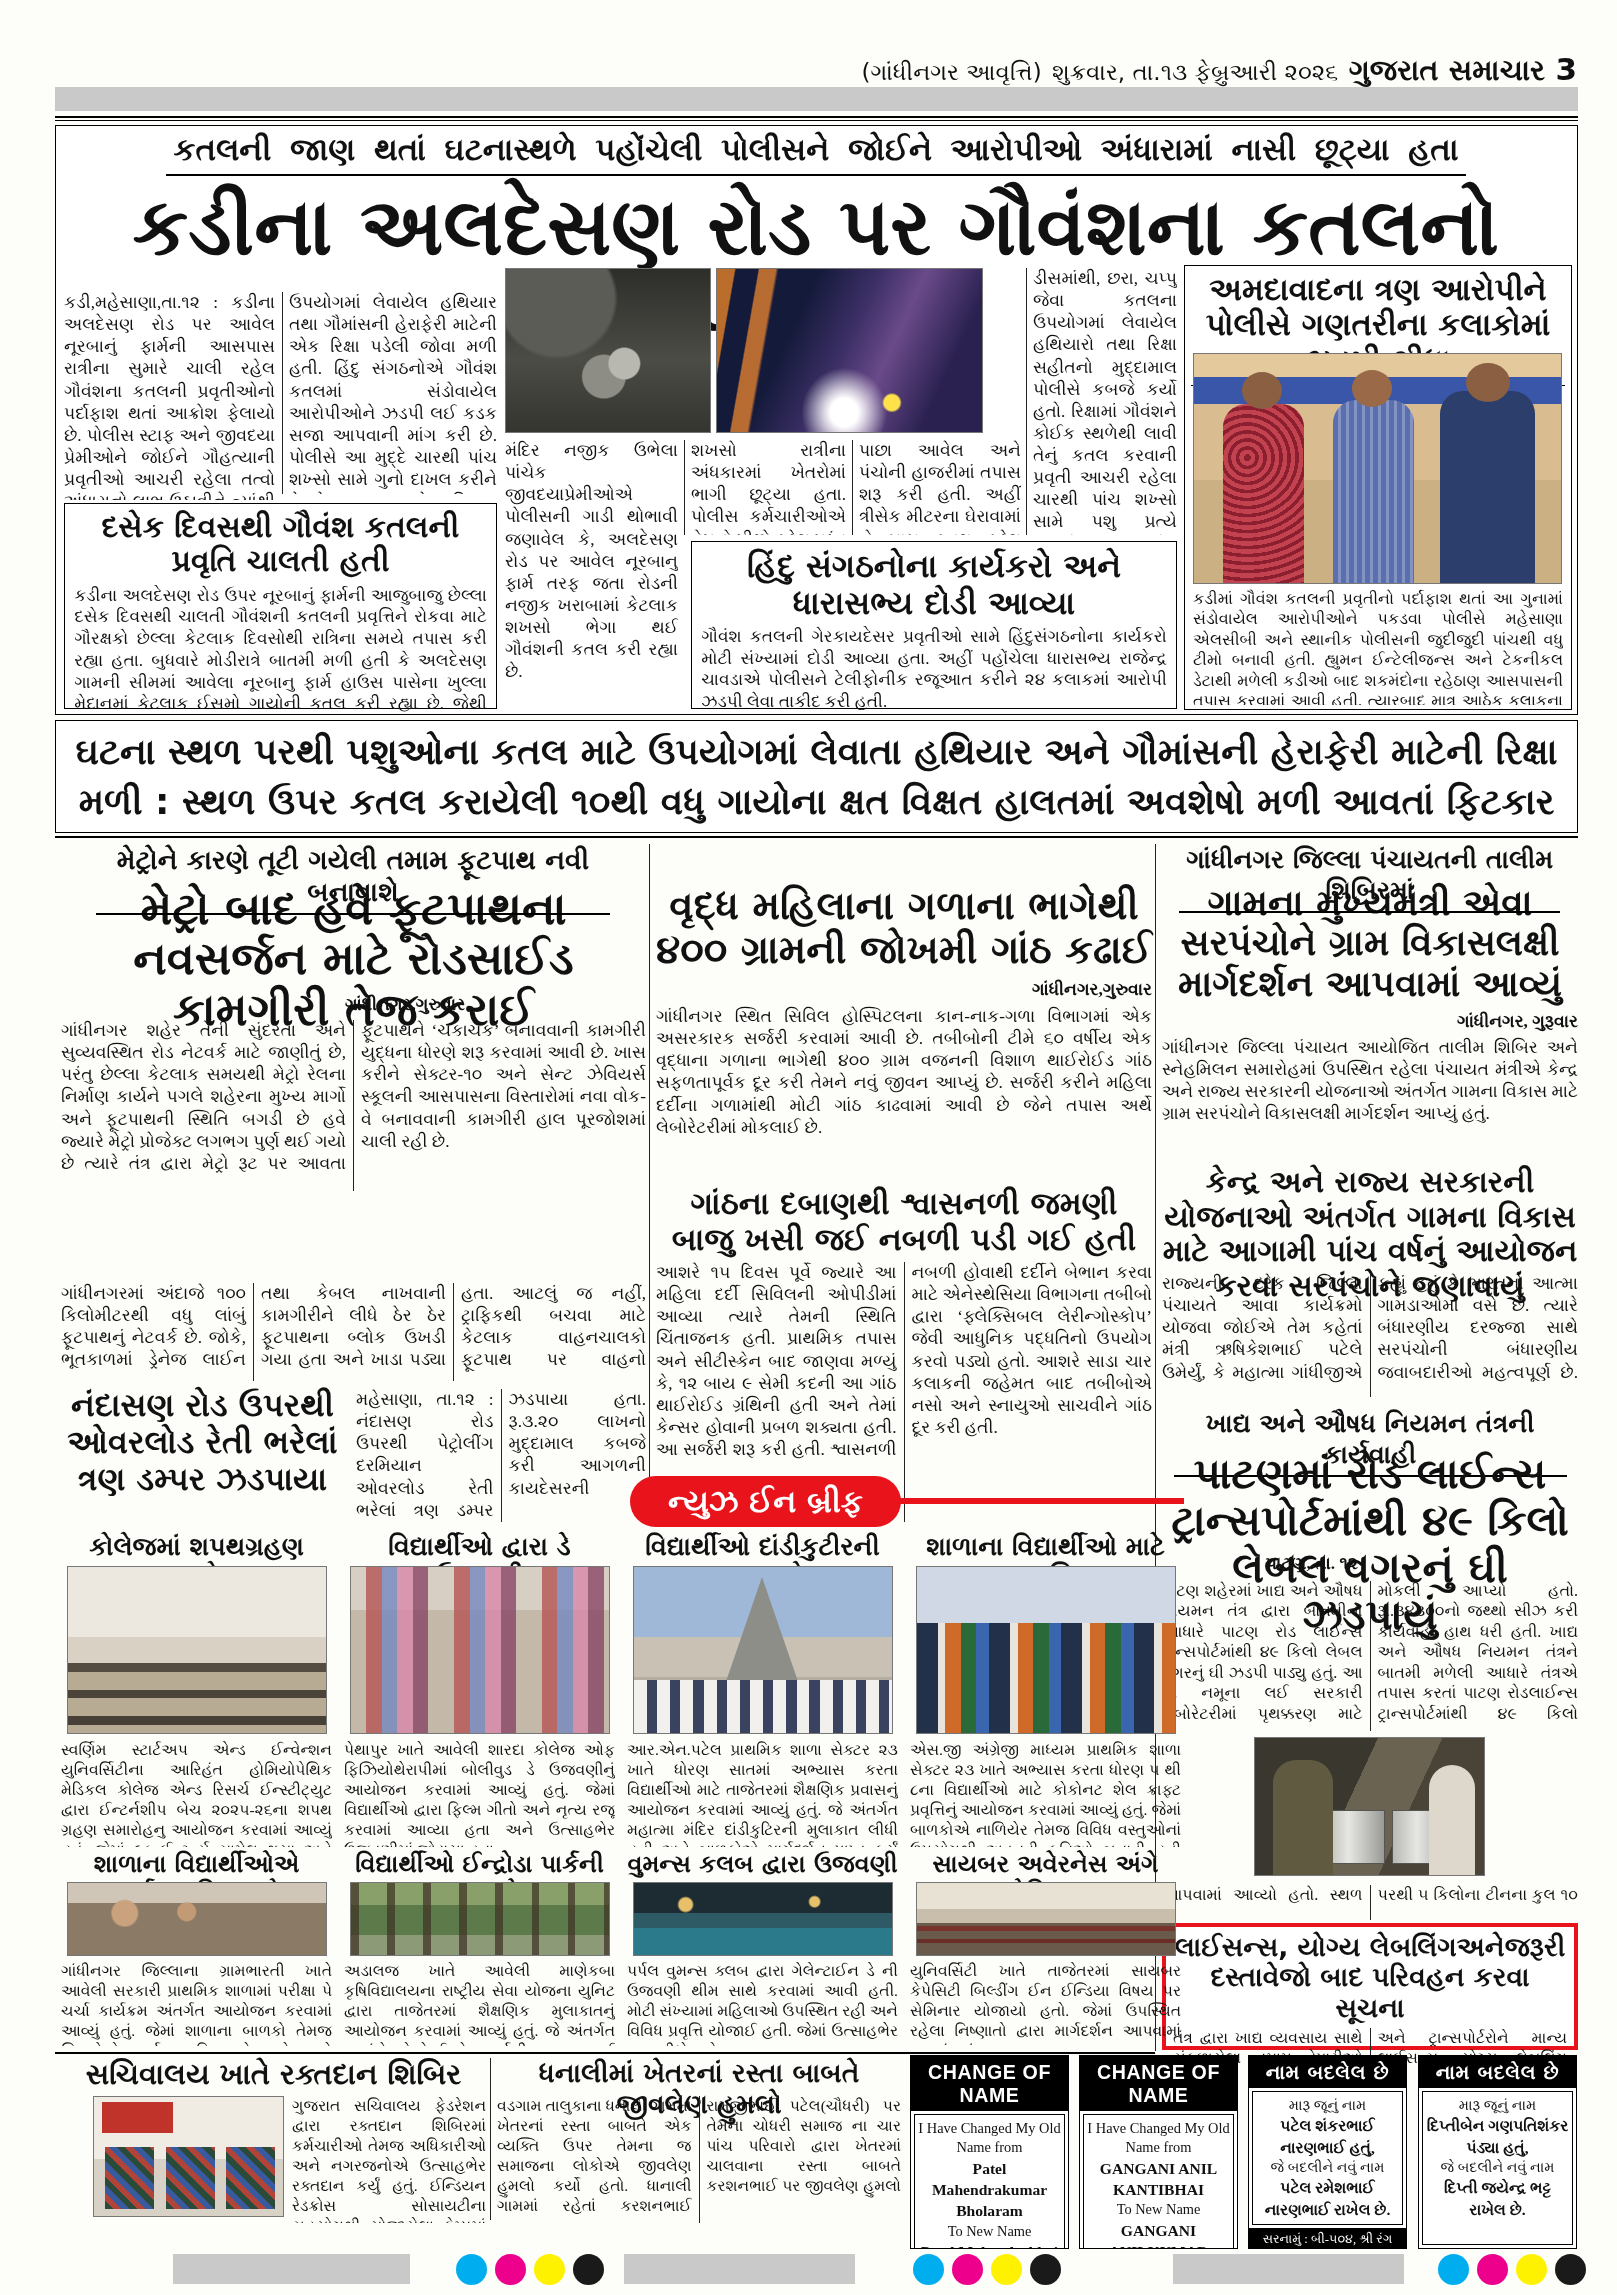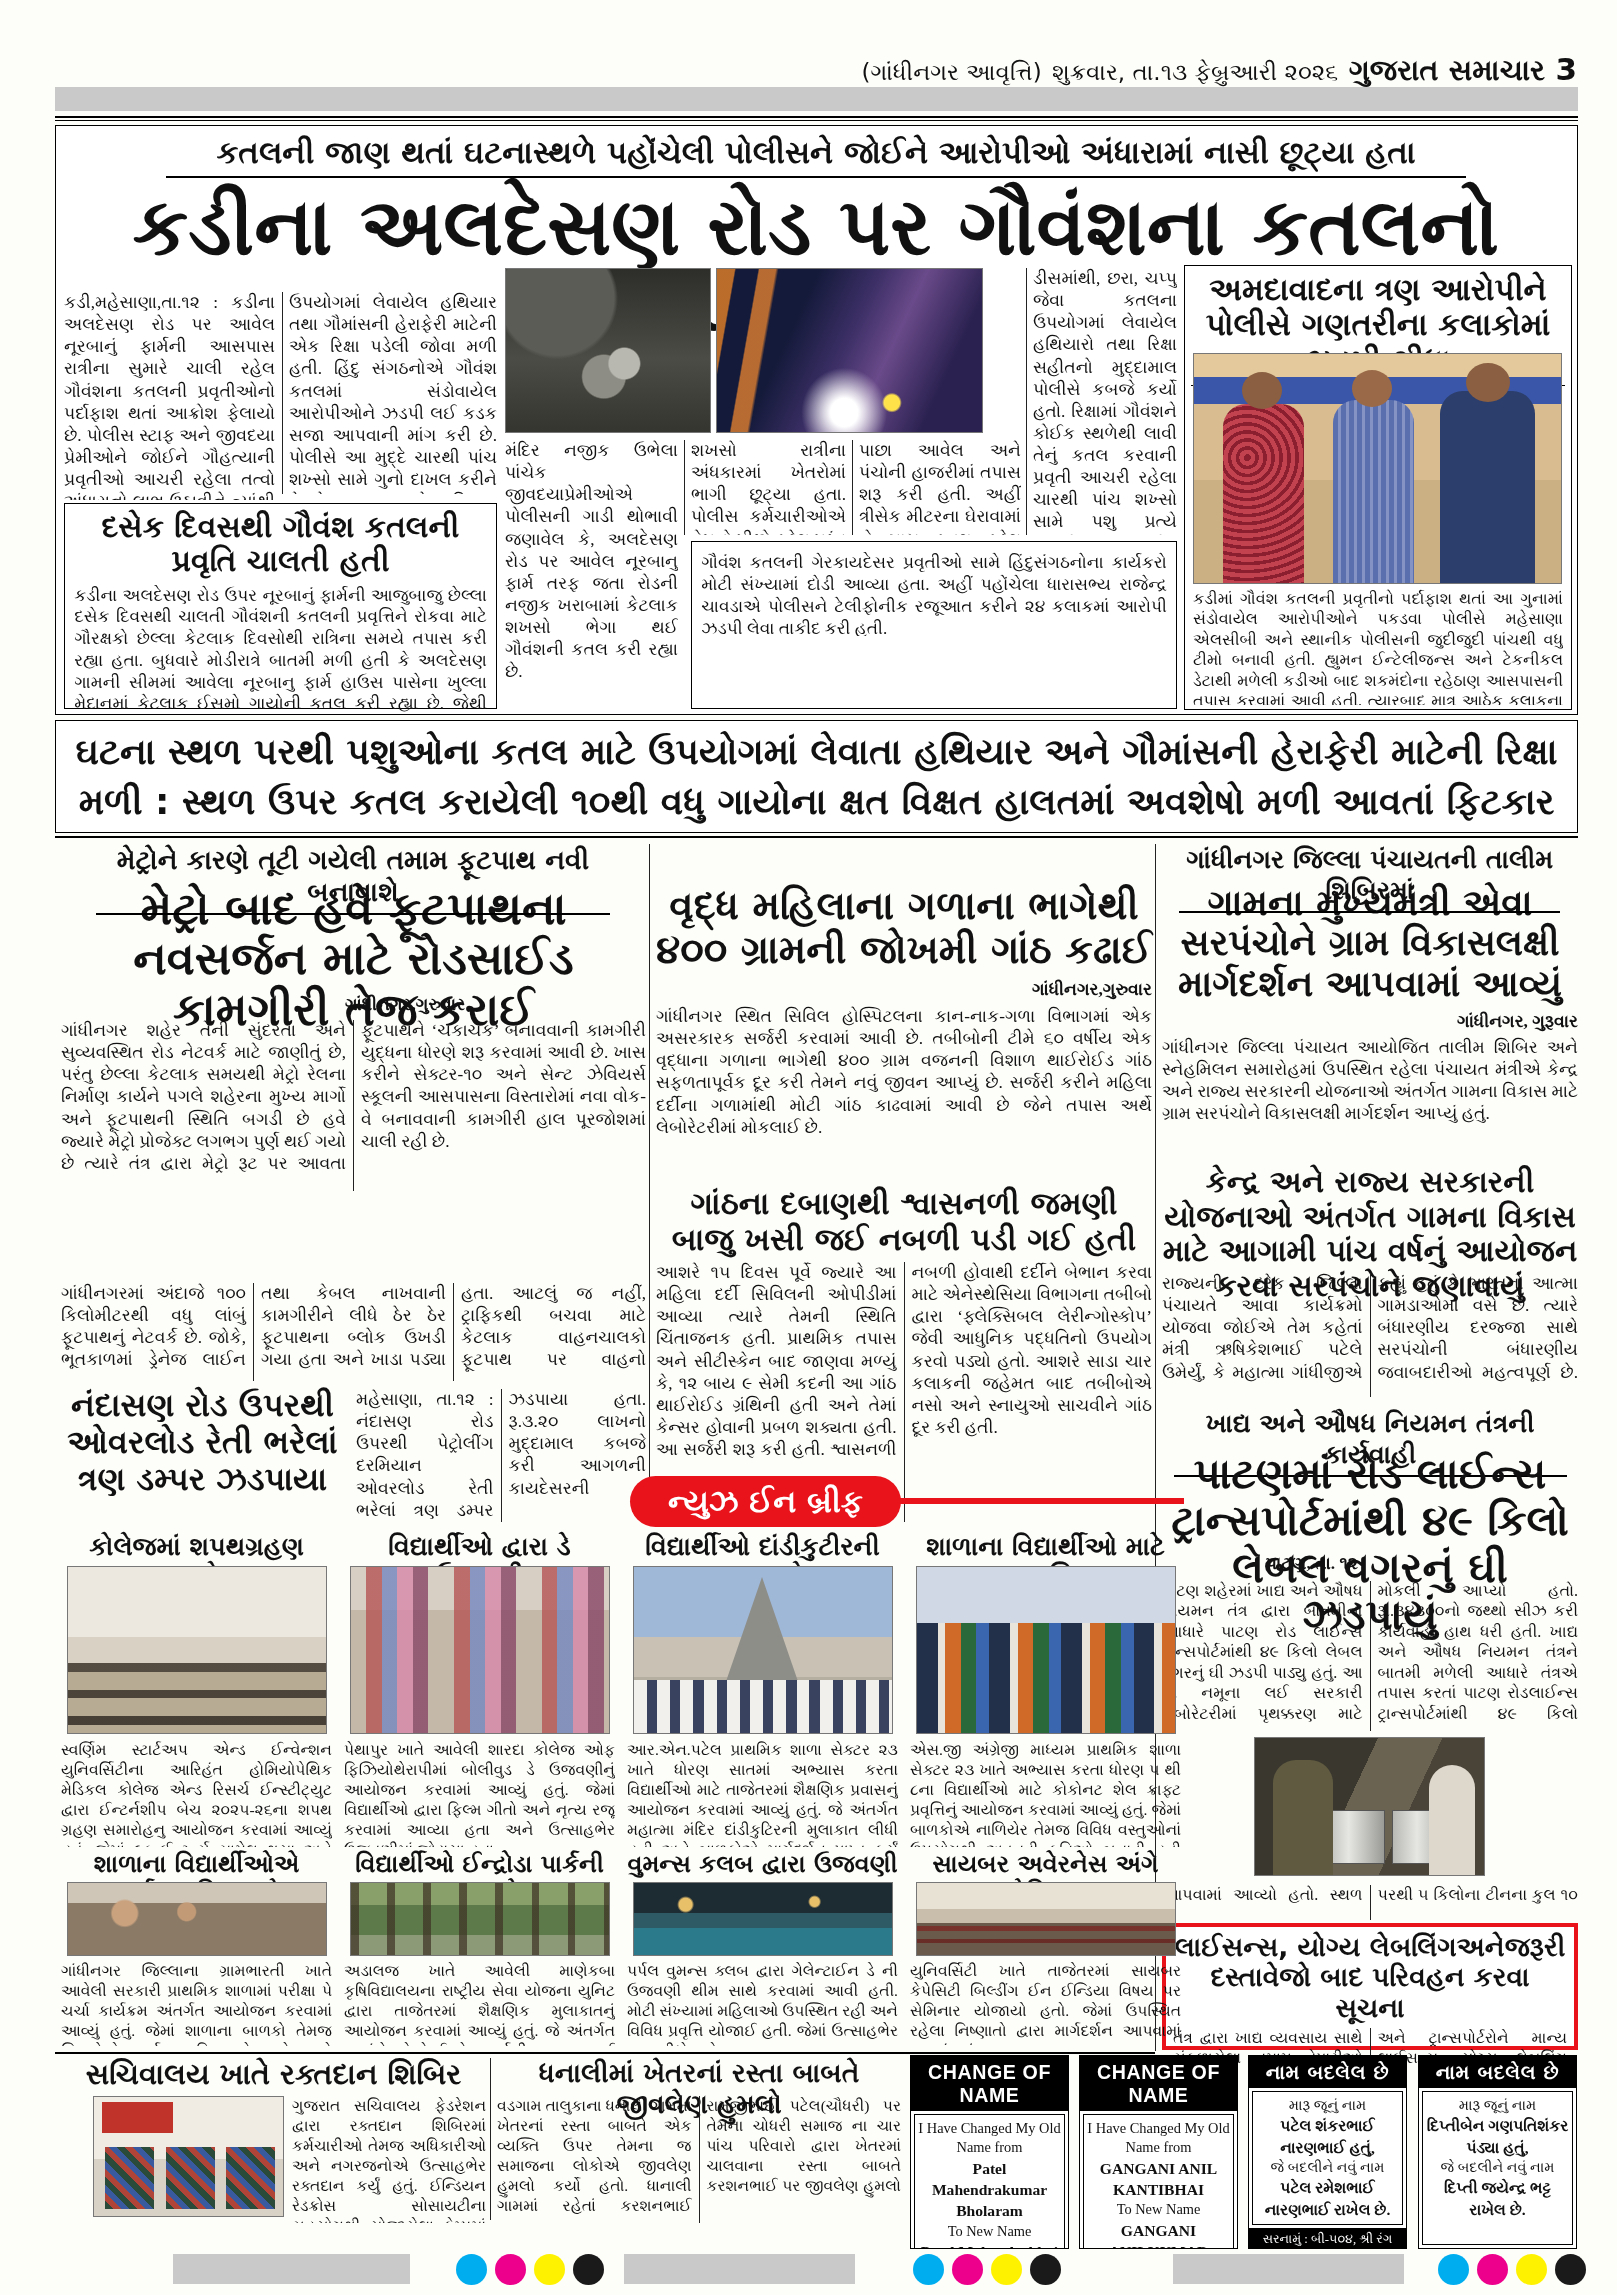--- a/index.html
+++ b/index.html
@@ -95,21 +95,21 @@
     <span style="font-size:23px;">શુક્રવાર, તા.૧૩ ફેબ્રુઆરી ૨૦૨૬</span>
     <span style="font-size:29px;font-weight:bold;">ગુજરાત સમાચાર</span>
     <span style="font-size:31px;font-weight:bold;">3</span>
   </div>
 
   <div class="abs" style="left:55px;top:87px;width:1523px;height:24px;background:#c9c9c9;"></div>
   <div class="rule-h" style="left:55px;top:116px;width:1523px;height:2.3px;"></div>
   <div class="rule-h" style="left:55px;top:120px;width:1523px;height:1.2px;"></div>
 
   <div class="abs boxed" style="left:55px;top:125px;width:1523px;height:590px;">
-    <div class="abs gj strap strap-u" style="left:110px;top:8px;width:1300px;font-size:31px;">કતલની જાણ થતાં ઘટનાસ્થળે પહોંચેલી પોલીસને જોઈને આરોપીઓ અંધારામાં નાસી છૂટ્યા હતા</div>
+    <div class="abs gj strap strap-u" style="left:110px;top:8px;width:1300px;font-size:31px;font-family:Liberation Mono, monospace;">કતલની જાણ થતાં ઘટનાસ્થળે પહોંચેલી પોલીસને જોઈને આરોપીઓ અંધારામાં નાસી છૂટ્યા હતા</div>
     <div class="abs gj hl" style="left:8.7px;top:57px;width:1502px;font-size:79px;">કડીના અલદેસણ રોડ પર ગૌવંશના કતલનો પર્દાફાશ</div>
 
     <div class="abs bodytxt" style="left:8px;top:166px;width:211px;height:208px;">કડી,મહેસાણા,તા.૧૨ : કડીના અલદેસણ રોડ પર આવેલ નૂરબાનું ફાર્મની આસપાસ રાત્રીના સુમારે ચાલી રહેલ ગૌવંશના કતલની પ્રવૃતીઓનો પર્દાફાશ થતાં આક્રોશ ફેલાયો છે. પોલીસ સ્ટાફ અને જીવદયા પ્રેમીઓને જોઈને ગૌહત્યાની પ્રવૃતીઓ આચરી રહેલા તત્વો અંધારાનો લાભ ઉઠાવીને ત્યાંથી નાસી છૂટ્યા હતા. આ સ્થળેથી કતલ કરવામાં આવેલ ગાયોના જુદાજુદા અવશેષો મળી આવ્યા હતા. જયારે ગૌવંશના કતલ માટે</div>
     <div class="vrule" style="left:226px;top:166px;height:202px;"></div>
     <div class="abs bodytxt" style="left:233px;top:166px;width:208px;height:202px;">ઉપયોગમાં લેવાયેલ હથિયાર તથા ગૌમાંસની હેરાફેરી માટેની એક રિક્ષા પડેલી જોવા મળી હતી. હિંદુ સંગઠનોએ ગૌવંશ કતલમાં સંડોવાયેલ આરોપીઓને ઝડપી લઈ કડક સજા આપવાની માંગ કરી છે. પોલીસે આ મુદ્દે ચારથી પાંચ શખ્સો સામે ગુનો દાખલ કરીને તેમને પકડવા ચક્રો ગતિમાન કર્યા છે. કડી પોલીસ સ્ટાફ વિસ્તારમાં નાઈટ પેટ્રોલીંગની કામગીરી કરી રહ્યા હતા. તે દરમિયાન જાસલપુર રોડ પર માલગુરૂ મમહારાજના</div>
 
     <div class="ph ph-cattle" style="left:449px;top:142px;width:206px;height:165px;"></div>
     <div class="ph ph-rickshaw" style="left:660px;top:142px;width:267px;height:165px;"></div>
 
     <div class="abs bodytxt" style="left:449px;top:314px;width:173px;height:267px;">મંદિર નજીક ઉભેલા પાંચેક જીવદયાપ્રેમીઓએ પોલીસની ગાડી થોભાવી જણાવેલ કે, અલદેસણ રોડ પર આવેલ નૂરબાનુ ફાર્મ તરફ જતા રોડની નજીક ખરાબામાં કેટલાક શખસો ભેગા થઈ ગૌવંશની કતલ કરી રહ્યા છે.</div>
@@ -119,20 +119,21 @@
     <div class="abs bodytxt" style="left:803px;top:314px;width:162px;height:95px;">પાછા આવેલ અને પંચોની હાજરીમાં તપાસ શરૂ કરી હતી. અહીં ત્રીસેક મીટરના ઘેરાવામાં બે ગાય કતલ કરેલ ગૌમાંસના અવશેષો કાપેલ હાલતમાં મળી આવી હતી. જયારે ગૌમાંસ,</div>
     <div class="vrule" style="left:970px;top:142px;height:267px;"></div>
     <div class="abs bodytxt" style="left:977px;top:142px;width:144px;height:267px;">ડીસમાંથી, છરા, ચપ્પુ જેવા કતલના ઉપયોગમાં લેવાયેલ હથિયારો તથા રિક્ષા સહીતનો મુદ્દામાલ પોલીસે કબજે કર્યો હતો. રિક્ષામાં ગૌવંશને કોઈક સ્થળેથી લાવી તેનું કતલ કરવાની પ્રવૃતી આચરી રહેલા ચારથી પાંચ શખ્સો સામે પશુ પ્રત્યે ઘાતકી વર્તન અટકાવવા માટેના કાયદા અન્વયે ગુનો દાખલ કરી તપાસ હાથ ધરી હતી.</div>
 
     <div class="abs boxed" style="left:8px;top:377px;width:433px;height:206px;padding:5.8px 9.2px;">
       <div class="gj subbox-title" style="font-size:30px;">દસેક દિવસથી ગૌવંશ કતલની પ્રવૃતિ ચાલતી હતી</div>
       <div class="bodytxt" style="margin-top:5.8px;height:130px;font-size:17px;">કડીના અલદેસણ રોડ ઉપર નૂરબાનું ફાર્મની આજુબાજુ છેલ્લા દસેક દિવસથી ચાલતી ગૌવંશની કતલની પ્રવૃત્તિને રોકવા માટે ગૌરક્ષકો છેલ્લા કેટલાક દિવસોથી રાત્રિના સમયે તપાસ કરી રહ્યા હતા. બુધવારે મોડીરાત્રે બાતમી મળી હતી કે અલદેસણ ગામની સીમમાં આવેલા નૂરબાનુ ફાર્મ હાઉસ પાસેના ખુલ્લા મેદાનમાં કેટલાક ઈસમો ગાયોની કતલ કરી રહ્યા છે. જેથી પોલીસને જાણ કરી આ સ્થળે રેડ કરવામમાં આવતાં ગૌવંશના કતલની પ્રવૃતીઓ સામે આવી હતી.</div>
     </div>
 
     <div class="abs boxed" style="left:635px;top:415px;width:486px;height:168px;padding:5.8px 9.2px;">
+      <div class="gj subbox-title" style="font-size:32px;">હિંદુ સંગઠનોના કાર્યકરો અને ધારાસભ્ય દોડી આવ્યા</div>
       <div class="bodytxt" style="margin-top:4.6px;height:84px;font-size:17px;">ગૌવંશ કતલની ગેરકાયદેસર પ્રવૃતીઓ સામે હિંદુસંગઠનોના કાર્યકરો મોટી સંખ્યામાં દોડી આવ્યા હતા. અહીં પહોંચેલા ધારાસભ્ય રાજેન્દ્ર ચાવડાએ પોલીસને ટેલીફોનીક રજૂઆત કરીને ૨૪ કલાકમાં આરોપી ઝડપી લેવા તાકીદ કરી હતી.</div>
     </div>
 
     <div class="abs boxed" style="left:1128px;top:139px;width:388px;height:445px;">
       <div class="gj subbox-title" style="font-size:31px;margin:5.8px 5.8px 3.5px 5.8px;border-bottom:1.7px solid #000;padding-bottom:5.8px;">અમદાવાદના ત્રણ આરોપીને પોલીસે ગણતરીના કલાકોમાં ઝડપી લીધા</div>
       <div class="ph ph-accused" style="left:8px;top:87px;width:369px;height:231px;">
         <span class="fig" style="left:8%;top:22%;width:22%;height:78%;background:repeating-radial-gradient(circle at 30% 30%, #8c1f2f 0 3.5px, #c2434f 3.5px 8px);"></span>
         <span class="fig" style="left:38%;top:20%;width:22%;height:80%;background:repeating-linear-gradient(90deg,#5a6fae 0 4.6px,#8492c4 4.6px 8px);"></span>
         <span class="fig" style="left:67%;top:16%;width:26%;height:84%;background:#2c3e6b;"></span>
         <span class="fig" style="left:13%;top:8%;width:11%;height:16%;border-radius:50%;background:#8a5f42;"></span>

